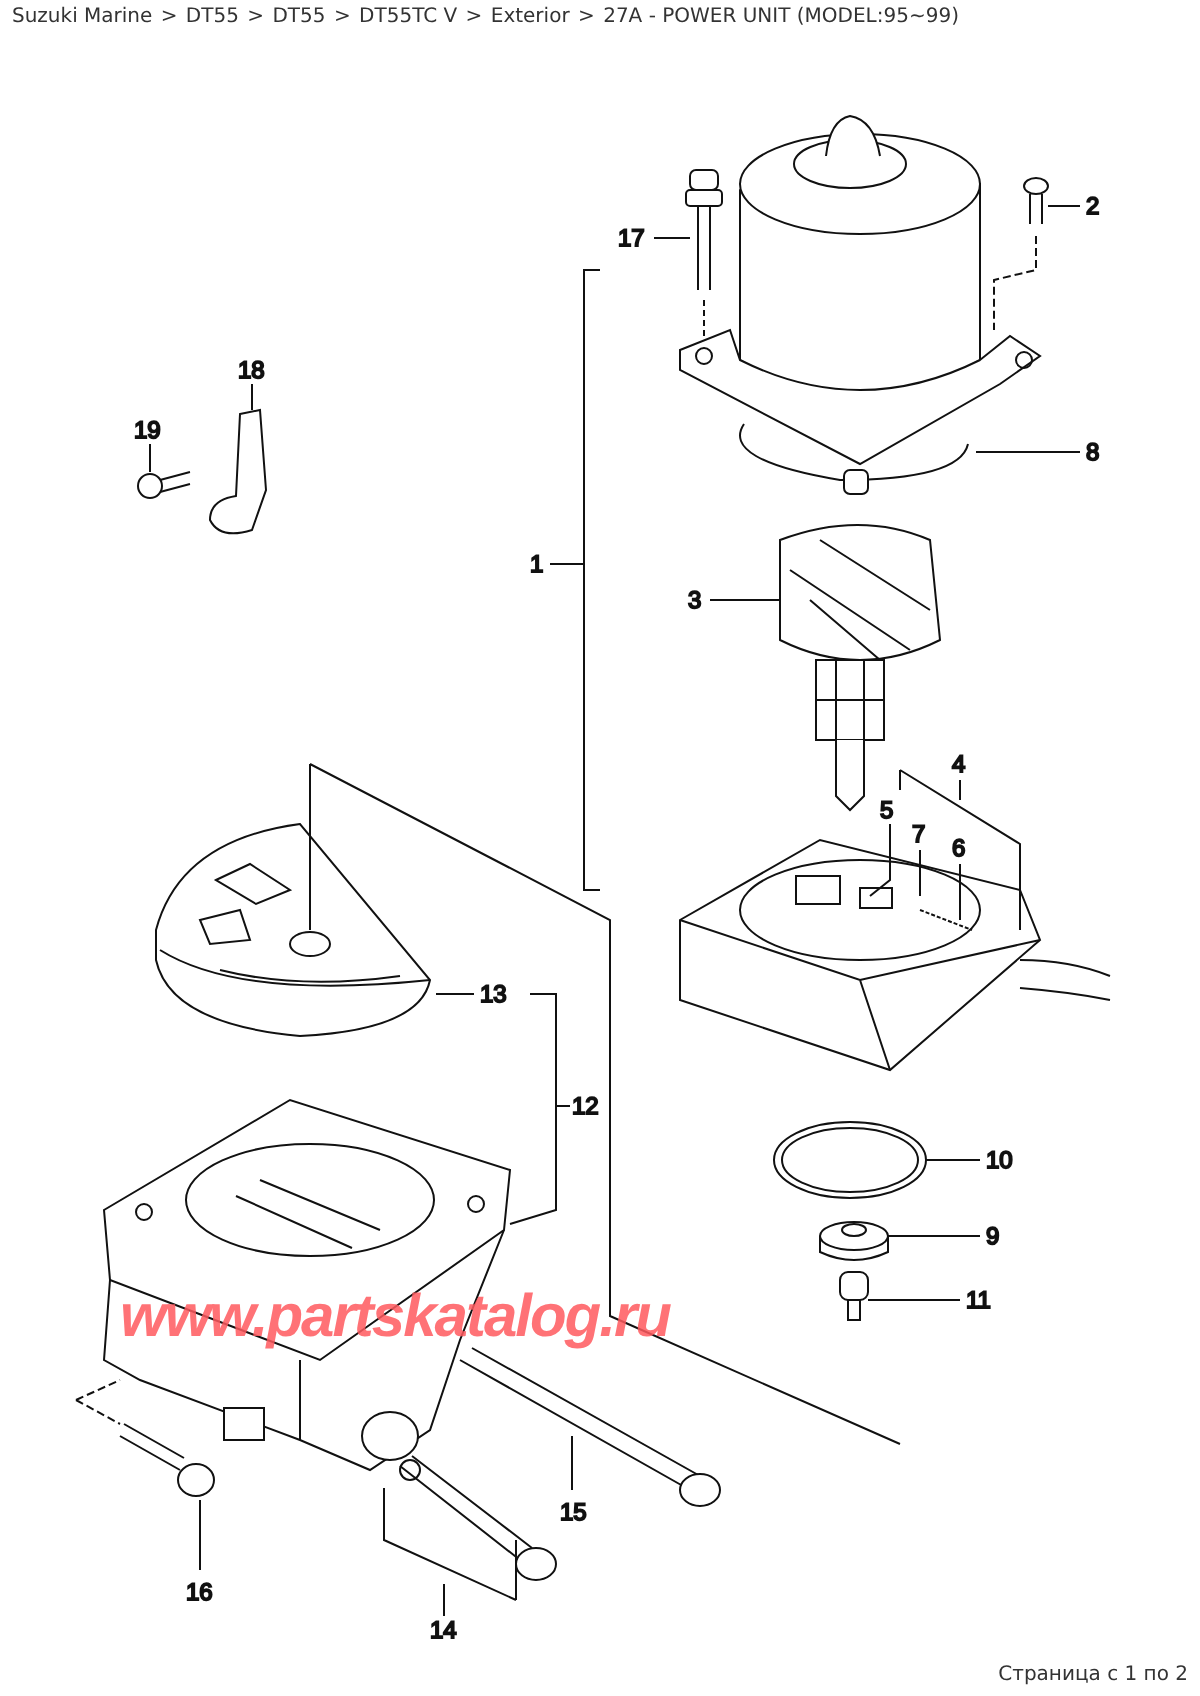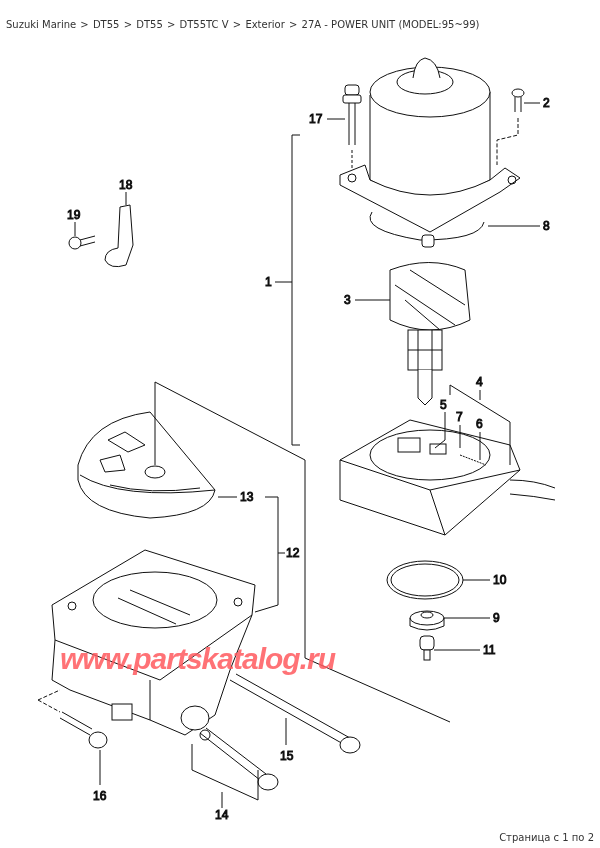--- a/index.html
+++ b/index.html
@@ -1,17 +1,17 @@
 <!DOCTYPE html>
 <html><head>
 <meta charset="utf-8">
 <style>
   html, body { margin:0; padding:0; background:#ffffff; }
   body { width:600px; height:848px; position:relative; overflow:hidden; font-family:"DejaVu Sans", sans-serif; }
-  .breadcrumb { position:absolute; left:6px; top:19px; font-size:10px; color:#333; white-space:nowrap; }
+  .breadcrumb { position:absolute; left:6px; top:3px; font-size:10px; color:#333; white-space:nowrap; }
   .breadcrumb span.sep { padding:0 1px; }
   .diagram { position:absolute; left:0; top:0; width:600px; height:848px; }
   .callout { font-family:"Liberation Sans", sans-serif; font-size:12px; fill:#111; }
   .watermark { position:absolute; left:60px; top:642px; font-family:"Liberation Sans", sans-serif; font-weight:bold; font-style:italic; font-size:30px; color:#ff5a5f; opacity:0.85; letter-spacing:-1px; white-space:nowrap; pointer-events:none; }
   .pager { position:absolute; right:6px; bottom:5px; font-size:10px; color:#333; }
 </style>
 </head>
 <body>
 
 <div class="breadcrumb">

